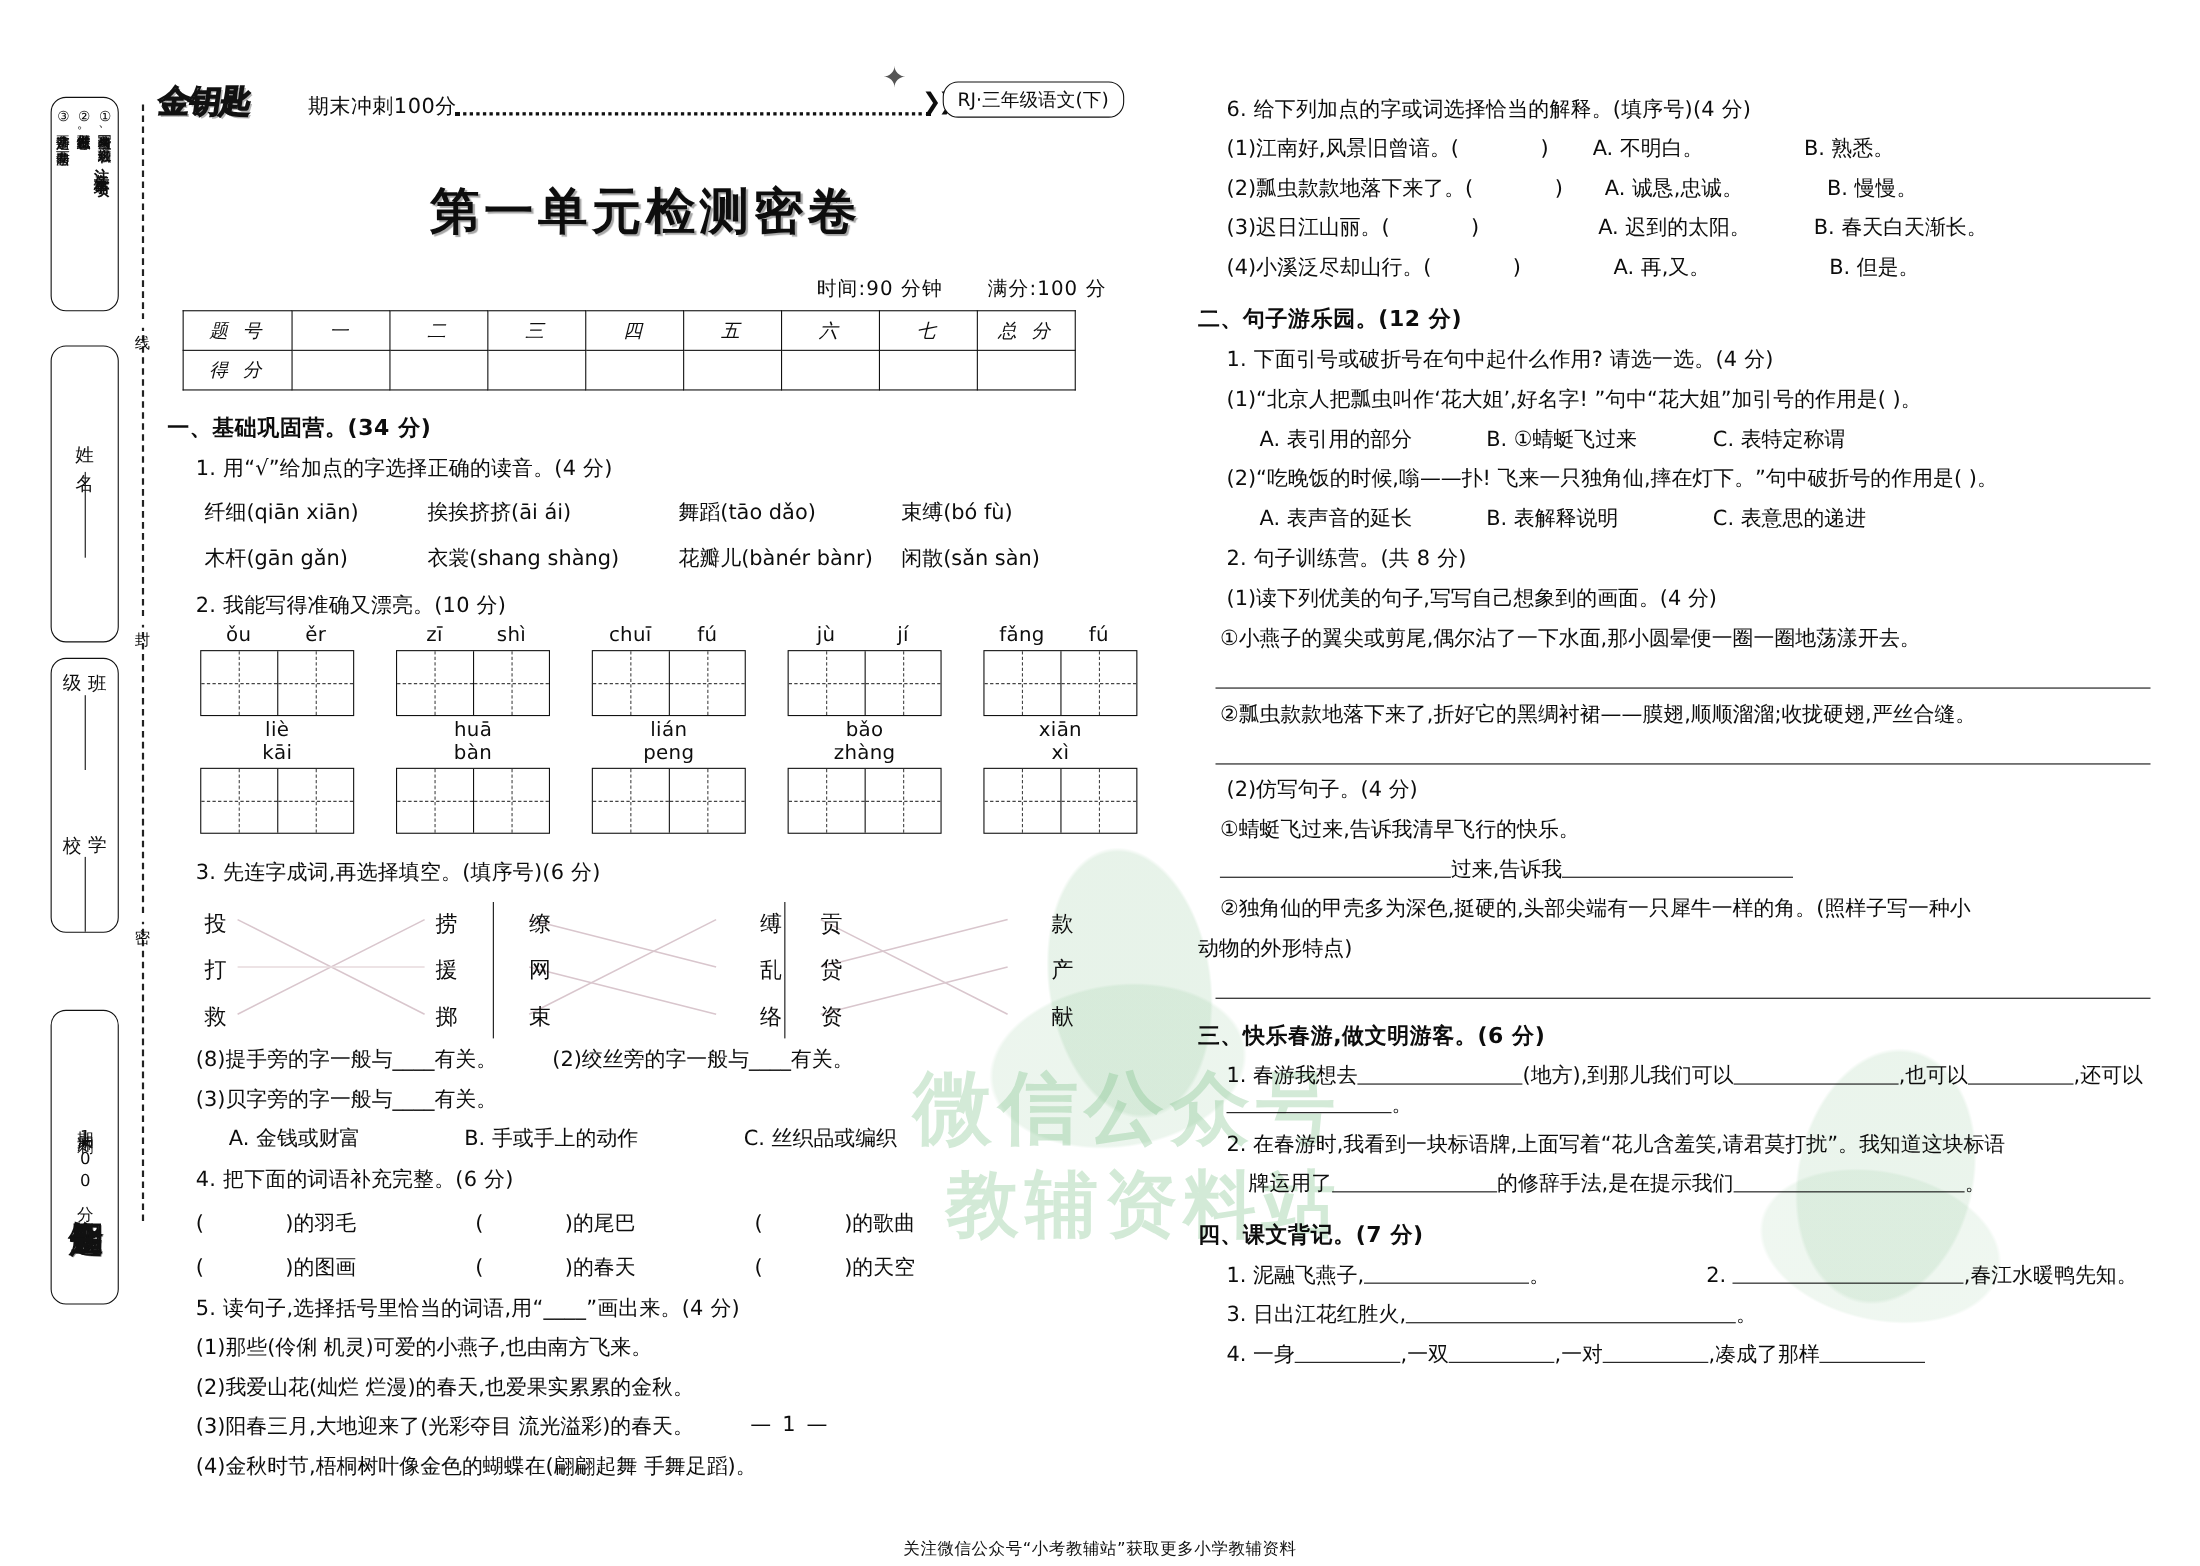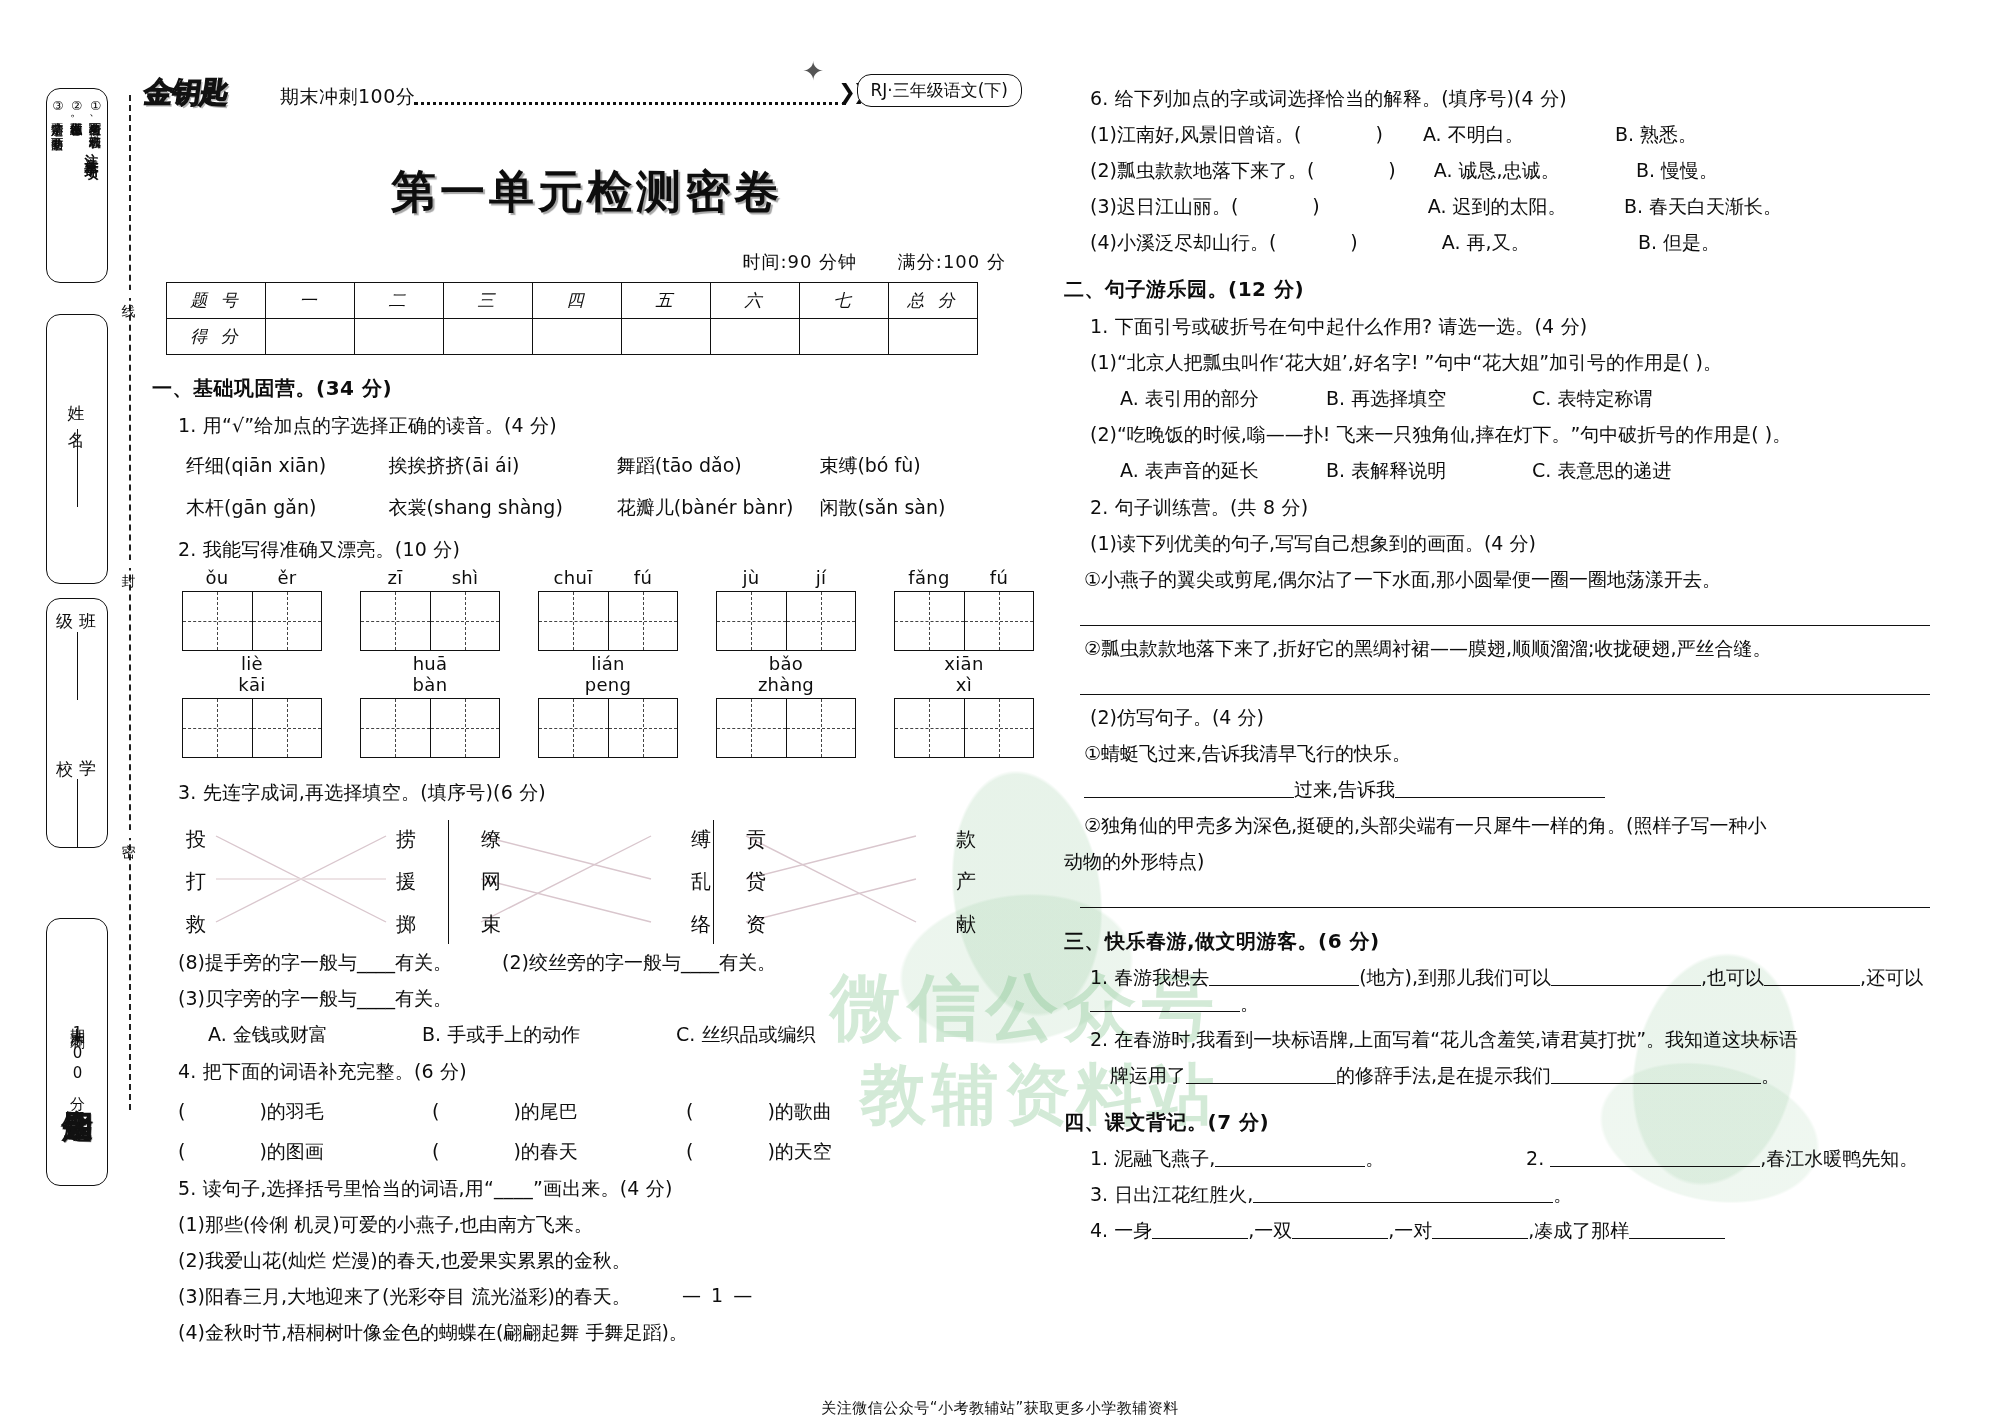--- a/index.html
+++ b/index.html
@@ -69,21 +69,21 @@
   }
 
   
   .foldline{position:absolute;left:129px;top:95px;height:1015px;border-left:2px dashed #222;}
   .foldlabel{position:absolute;left:120px;writing-mode:vertical-rl;text-orientation:upright;
     font-size:14px;background:#fff;padding:3px 0;letter-spacing:2px;}
 
   
   .col{position:absolute;top:78px;}
   .colL{left:152px;width:870px;}
-  .colR{left:1064px;width:880px;}
+  .colR{left:1089px;width:880px;}
 
   
   .hdr{position:relative;height:54px;}
   .brandmark{
     position:absolute;left:-8px;top:-5px;font-size:29px;font-weight:bold;
     -webkit-text-stroke:1.3px #111;color:#fff;text-shadow:2px 2px 0 #b5b5b5;
     letter-spacing:-1px;transform:skewX(-8deg);
   }
   .hdr-title{position:absolute;left:128px;top:6px;font-size:19px;letter-spacing:.5px;}
   .hdr-dots{position:absolute;left:262px;top:24px;right:176px;border-top:3px dotted #111;}
@@ -498,21 +498,21 @@
       <span style="display:inline-block;width:190px">A. 再,又。</span>
       <span>B. 但是。</span>
     </div>
 
     <div class="sec">二、句子游乐园。(12 分)</div>
 
     <div class="q">1. 下面引号或破折号在句中起什么作用? 请选一选。(4 分)</div>
     <div class="sub">(1)“北京人把瓢虫叫作‘花大姐’,好名字! ”句中“花大姐”加引号的作用是(    )。</div>
     <div class="opts">
       <span style="width:200px">A. 表引用的部分</span>
-      <span style="width:200px">B. 再选择填空</span>
+      <span style="width:200px">B. ①蜻蜓飞过来</span>
       <span>C. 表特定称谓</span>
     </div>
     <div class="sub">(2)“吃晚饭的时候,嗡——扑! 飞来一只独角仙,摔在灯下。”句中破折号的作用是(    )。</div>
     <div class="opts">
       <span style="width:200px">A. 表声音的延长</span>
       <span style="width:200px">B. 表解释说明</span>
       <span>C. 表意思的递进</span>
     </div>
 
     <div class="q">2. 句子训练营。(共 8 分)</div>

